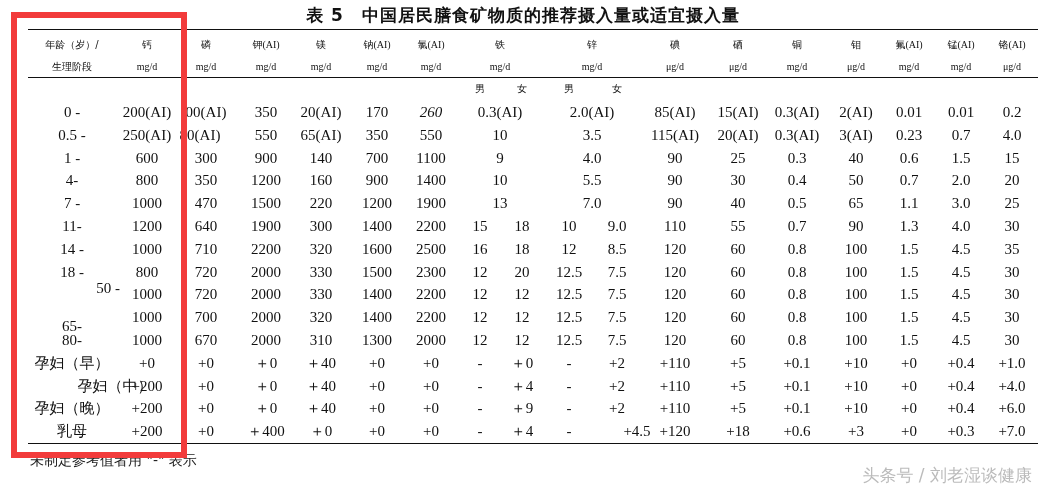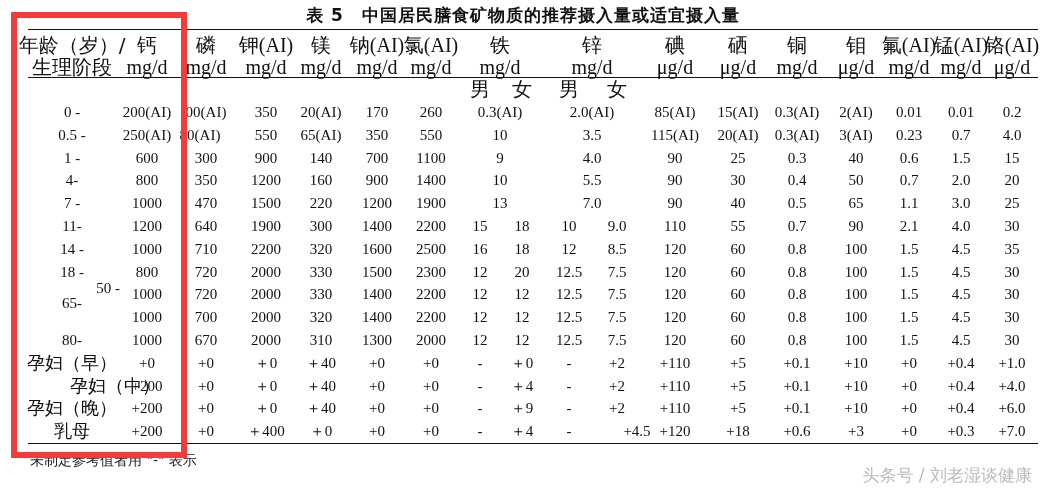--- a/index.html
+++ b/index.html
@@ -3,22 +3,22 @@
 <meta charset="utf-8">
 <style>
   html, body { margin:0; padding:0; background:#ffffff; }
   body { width:1046px; height:493px; position:relative; overflow:hidden;
          font-family: "Liberation Serif", "DejaVu Serif", serif; color:#111; }
   .title { position:absolute; top:4px; left:0; width:1046px; text-align:center;
            font-family: "DejaVu Sans", sans-serif; font-size:17px; font-weight:bold; letter-spacing:1px; }
   .title .num { margin-right:18px; }
   .rule { position:absolute; height:0; border-top:1.5px solid #111; }
   .cell { position:absolute; transform:translateX(-50%); white-space:nowrap; font-size:15px; line-height:20px; }
-  .zh { font-family: "DejaVu Sans", sans-serif; font-size:18px; }
-  .hdr .cell { font-size:20px; }
+  .zh { font-family: "DejaVu Sans", sans-serif; font-size:15px; }
+  .hdr .cell { font-size:10px; }
   .footnote { position:absolute; left:30px; top:452px; font-family:"DejaVu Sans", sans-serif; font-size:14px; color:#222; }
   .watermark { position:absolute; right:14px; top:464px; font-family:"DejaVu Sans", sans-serif; font-size:17px; color:#bbb; }
   .highlight-box { position:absolute; left:11px; top:12px; width:164px; height:434px;
                    border:6px solid #f23b3b; box-sizing:content-box; pointer-events:none; }
 </style>
 </head>
 <body>
 
 <div class="title">
   <span class="num">表 5</span><span>中国居民膳食矿物质的推荐摄入量或适宜摄入量</span>
@@ -70,21 +70,21 @@
 </div>
 
 <div id="table-body">
     <div>
       <span class="cell" style="left: 72px; top: 102px;">0 -</span>
       <span class="cell" style="left: 147px; top: 102px;">200(AI)</span>
       <span class="cell" style="left: 206px; top: 102px;">00(AI)</span>
       <span class="cell" style="left: 266px; top: 102px;">350</span>
       <span class="cell" style="left: 321px; top: 102px;">20(AI)</span>
       <span class="cell" style="left: 377px; top: 102px;">170</span>
-      <span class="cell" style="left: 431px; top: 102px;">260</span>
+      <span class="cell" style="left: 431px; top: 102px; font-style: italic;">260</span>
       <span class="cell" style="left: 500px; top: 102px;">0.3(AI)</span>
       <span class="cell" style="left: 522px; top: 102px;"></span>
       <span class="cell" style="left: 592px; top: 102px;">2.0(AI)</span>
       <span class="cell" style="left: 617px; top: 102px;"></span>
       <span class="cell" style="left: 675px; top: 102px;">85(AI)</span>
       <span class="cell" style="left: 738px; top: 102px;">15(AI)</span>
       <span class="cell" style="left: 797px; top: 102px;">0.3(AI)</span>
       <span class="cell" style="left: 856px; top: 102px;">2(AI)</span>
       <span class="cell" style="left: 909px; top: 102px;">0.01</span>
       <span class="cell" style="left: 961px; top: 102px;">0.01</span>
@@ -179,21 +179,21 @@
       <span class="cell" style="left: 377px; top: 216px;">1400</span>
       <span class="cell" style="left: 431px; top: 216px;">2200</span>
       <span class="cell" style="left: 480px; top: 216px;">15</span>
       <span class="cell" style="left: 522px; top: 216px;">18</span>
       <span class="cell" style="left: 569px; top: 216px;">10</span>
       <span class="cell" style="left: 617px; top: 216px;">9.0</span>
       <span class="cell" style="left: 675px; top: 216px;">110</span>
       <span class="cell" style="left: 738px; top: 216px;">55</span>
       <span class="cell" style="left: 797px; top: 216px;">0.7</span>
       <span class="cell" style="left: 856px; top: 216px;">90</span>
-      <span class="cell" style="left: 909px; top: 216px;">2.1</span>
+      <span class="cell" style="left: 909px; top: 216px;">1.3</span>
       <span class="cell" style="left: 961px; top: 216px;">4.0</span>
       <span class="cell" style="left: 1012px; top: 216px;">30</span>
     </div>
     <div>
       <span class="cell" style="left: 72px; top: 238.8px;">14 -</span>
       <span class="cell" style="left: 147px; top: 238.8px;">1000</span>
       <span class="cell" style="left: 206px; top: 238.8px;">710</span>
       <span class="cell" style="left: 266px; top: 238.8px;">2200</span>
       <span class="cell" style="left: 321px; top: 238.8px;">320</span>
       <span class="cell" style="left: 377px; top: 238.8px;">1600</span>
@@ -244,21 +244,21 @@
       <span class="cell" style="left: 617px; top: 284.4px;">7.5</span>
       <span class="cell" style="left: 675px; top: 284.4px;">120</span>
       <span class="cell" style="left: 738px; top: 284.4px;">60</span>
       <span class="cell" style="left: 797px; top: 284.4px;">0.8</span>
       <span class="cell" style="left: 856px; top: 284.4px;">100</span>
       <span class="cell" style="left: 909px; top: 284.4px;">1.5</span>
       <span class="cell" style="left: 961px; top: 284.4px;">4.5</span>
       <span class="cell" style="left: 1012px; top: 284.4px;">30</span>
     </div>
     <div>
-      <span class="cell" style="left: 72px; top: 293px;">65-</span>
+      <span class="cell" style="left: 72px; top: 316px;">65-</span>
       <span class="cell" style="left: 147px; top: 307.2px;">1000</span>
       <span class="cell" style="left: 206px; top: 307.2px;">700</span>
       <span class="cell" style="left: 266px; top: 307.2px;">2000</span>
       <span class="cell" style="left: 321px; top: 307.2px;">320</span>
       <span class="cell" style="left: 377px; top: 307.2px;">1400</span>
       <span class="cell" style="left: 431px; top: 307.2px;">2200</span>
       <span class="cell" style="left: 480px; top: 307.2px;">12</span>
       <span class="cell" style="left: 522px; top: 307.2px;">12</span>
       <span class="cell" style="left: 569px; top: 307.2px;">12.5</span>
       <span class="cell" style="left: 617px; top: 307.2px;">7.5</span>

